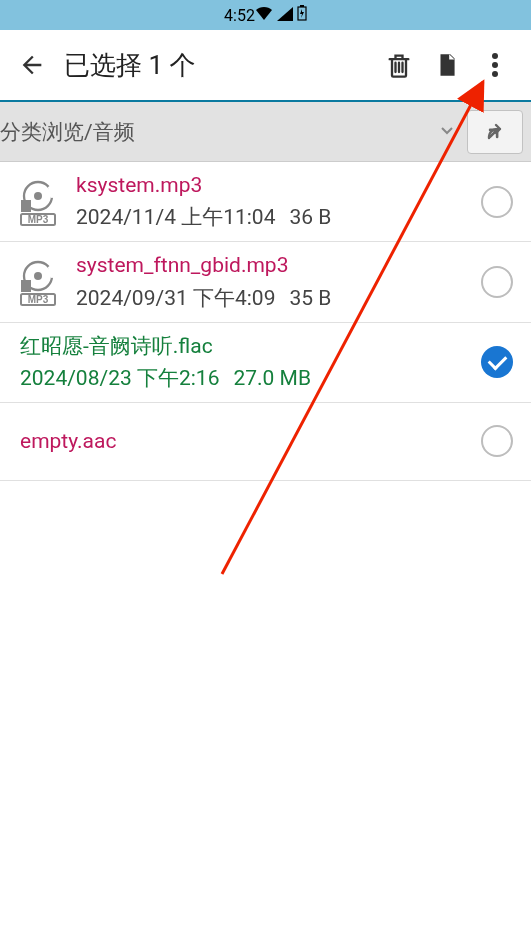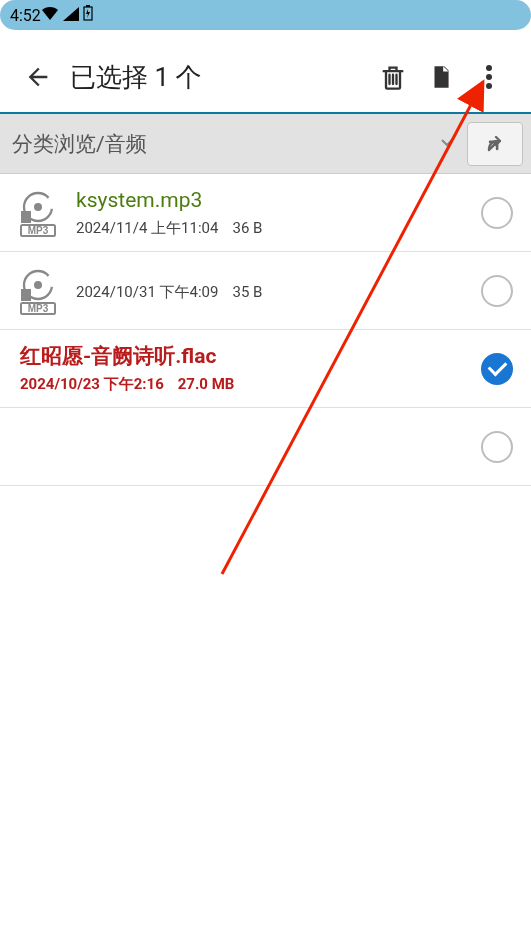--- a/index.html
+++ b/index.html
@@ -2,45 +2,42 @@
 <html><head>
 <meta charset="utf-8">
 <style>
   * { margin: 0; padding: 0; box-sizing: border-box; }
   html, body { width: 531px; height: 944px; font-family: -apple-system, Roboto, sans-serif; background: #fff; overflow: hidden; }
   .status-bar {
     height: 30px;
     background: #82c2de;
     display: flex;
     align-items: center;
-    justify-content: flex-start;
+    justify-content: center;
     padding: 0 10px;
     font-size: 16px;
     color: #000;
-    border-radius: 15px;
   }
   .status-right { display: flex; align-items: center; gap: 4px; }
   .toolbar {
     height: 72px;
     display: flex;
     align-items: center;
-    padding: 0 18px;
+    padding: 0 12px;
     border-bottom: 2px solid #0b7aa0;
     background: #fff;
-    margin-top: 12px;
   }
   .toolbar .back { width: 40px; display: flex; align-items: center; justify-content: center; cursor: pointer; }
   .toolbar .title { flex: 1; font-size: 26px; margin-left: 12px; color: #222; }
   .toolbar .iconbtn { width: 48px; height: 48px; display: flex; align-items: center; justify-content: center; cursor: pointer; }
   .breadcrumb-row {
     height: 60px;
     background: #e2e2e2;
     display: flex;
     align-items: center;
-    padding-left: 12px;
     border-bottom: 1px solid #ccc;
   }
   .breadcrumb-row .crumb { flex: 1; display: flex; align-items: center; gap: 6px; cursor: pointer; }
   .crumb-text { font-size: 21px; color: #555; }
   .chevron-small { color: #888; }
   .up-btn {
     width: 56px; height: 44px; margin-right: 8px;
     background: #f3f3f3; border: 1px solid #c2c2c2; border-radius: 4px;
     display: flex; align-items: center; justify-content: center; cursor: pointer;
   }
@@ -51,24 +48,24 @@
     padding: 10px 18px 10px 10px;
     border-bottom: 1px solid #e0e0e0;
     cursor: pointer;
   }
   .file-icon {
     width: 56px;
     display: flex; align-items: center; justify-content: center;
     flex-shrink: 0;
   }
   .file-info { flex: 1; padding-left: 10px; }
-  .file-name { font-size: 21px; color: #4d7c0f; line-height: 1.3; }
-  .file-meta { font-size: 15px; color: #444; margin-top: 4px; }
+  .file-name { font-size: 21px; color: #be185d; line-height: 1.3; }
+  .file-meta { font-size: 21px; color: #444; margin-top: 4px; }
   .file-meta .sep { display: inline-block; width: 14px; }
-  .selected .file-name, .selected .file-meta { color: #b91c1c; font-weight: bold; }
+  .selected .file-name, .selected .file-meta { color: #15803d; }
   .check-circle {
     width: 32px; height: 32px; border-radius: 50%;
     border: 2px solid #bdbdbd; flex-shrink: 0;
   }
   .check-circle.checked {
     border: none;
     background: #1976d2;
     display: flex; align-items: center; justify-content: center;
   }
   .check-circle.checked::after {
@@ -183,39 +180,41 @@
       <svg width="46" height="48" viewBox="0 0 46 48">
         <circle cx="23" cy="18" r="14" stroke="#888" stroke-width="2.3" fill="none"></circle>
         <circle cx="23" cy="18" r="4" fill="#888"></circle>
         <path d="M35 10 A14 14 0 0 1 37 18" stroke="#fff" stroke-width="4" fill="none" stroke-linecap="round"></path>
         <rect x="6" y="22" width="10" height="12" fill="#888"></rect>
         <rect x="6" y="36" width="34" height="11" rx="1.5" stroke="#888" stroke-width="2" fill="#fff"></rect>
         <text x="23" y="45" font-size="10" font-family="Arial" font-weight="bold" fill="#888" text-anchor="middle">MP3</text>
       </svg>
     </div>
     <div class="file-info">
+      <div class="file-name">system_ftnn_gbid.mp3</div>
       <div class="file-meta">
-        <span>2024/10/31 下午4:09</span><span class="sep"></span><span>35 B</span>
+        <span>2024/09/31 下午4:09</span><span class="sep"></span><span>35 B</span>
       </div>
     </div>
     <div class="check-circle"></div>
   </div>
 
   <div class="file-row selected">
     <div class="file-info">
       <div class="file-name">红昭愿-音阙诗听.flac</div>
       <div class="file-meta">
-        <span>2024/10/23 下午2:16</span><span class="sep"></span><span>27.0 MB</span>
+        <span>2024/08/23 下午2:16</span><span class="sep"></span><span>27.0 MB</span>
       </div>
     </div>
     <div class="check-circle checked"></div>
   </div>
 
   <div class="file-row">
     <div class="file-info">
+      <div class="file-name">empty.aac</div>
     </div>
     <div class="check-circle"></div>
   </div>
 
 </div>
 
 <svg class="arrow-svg">
   <defs>
     <marker id="ah" markerWidth="12" markerHeight="12" refX="9" refY="5" orient="auto">
       <path d="M0 0 L10 5 L0 10 Z" fill="#e20"></path>

